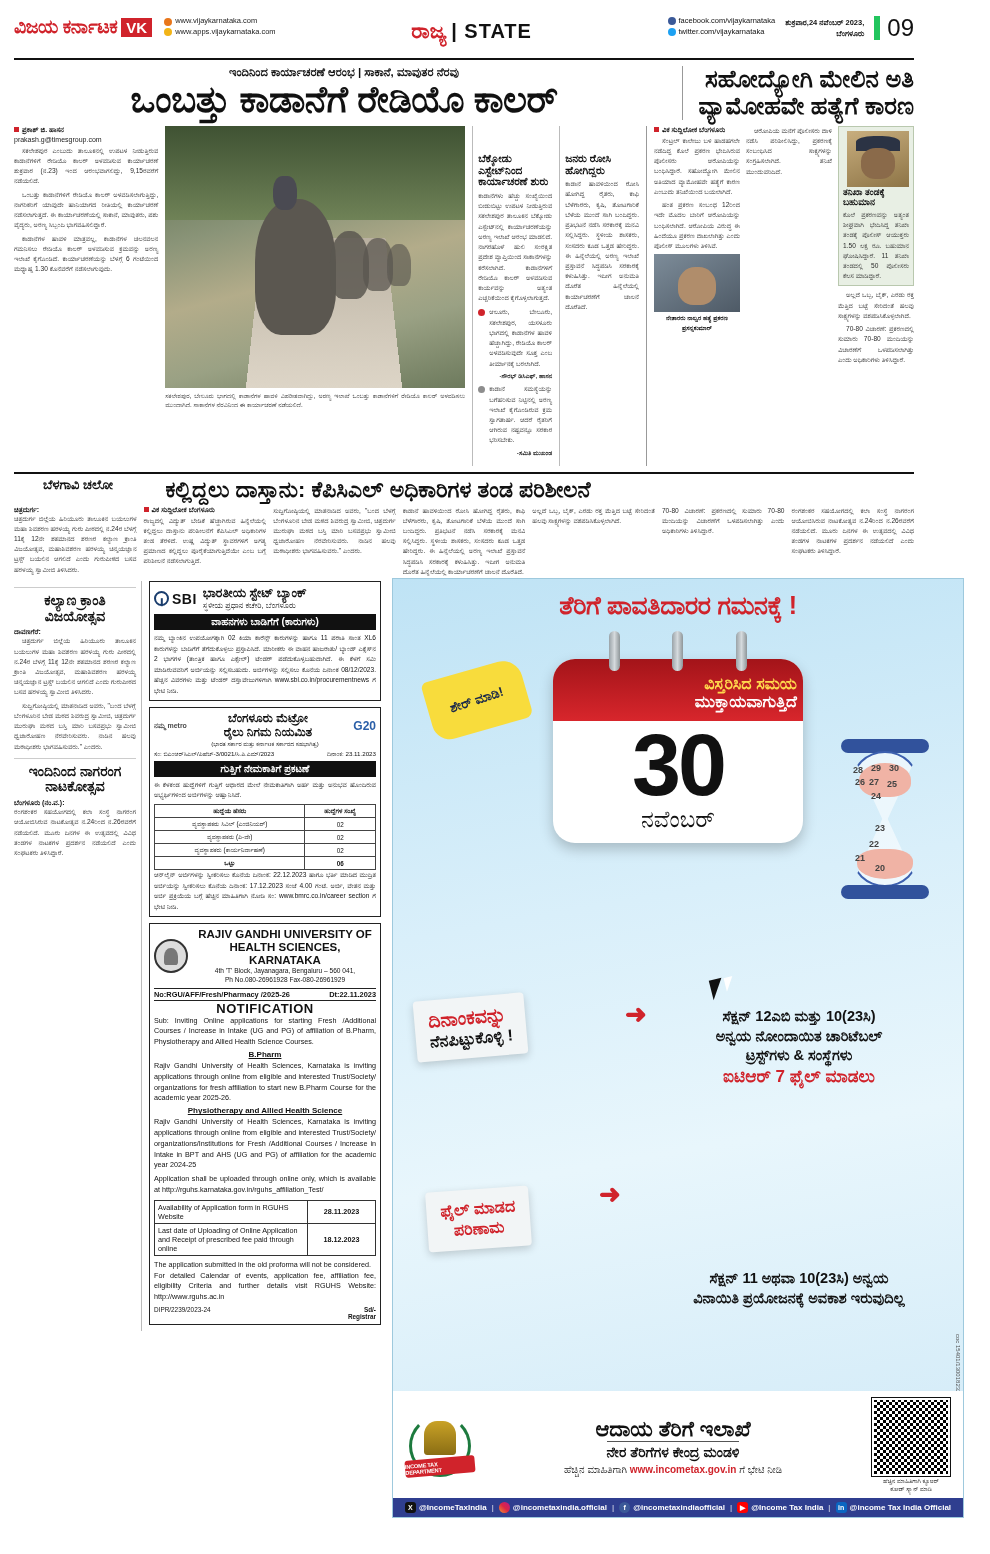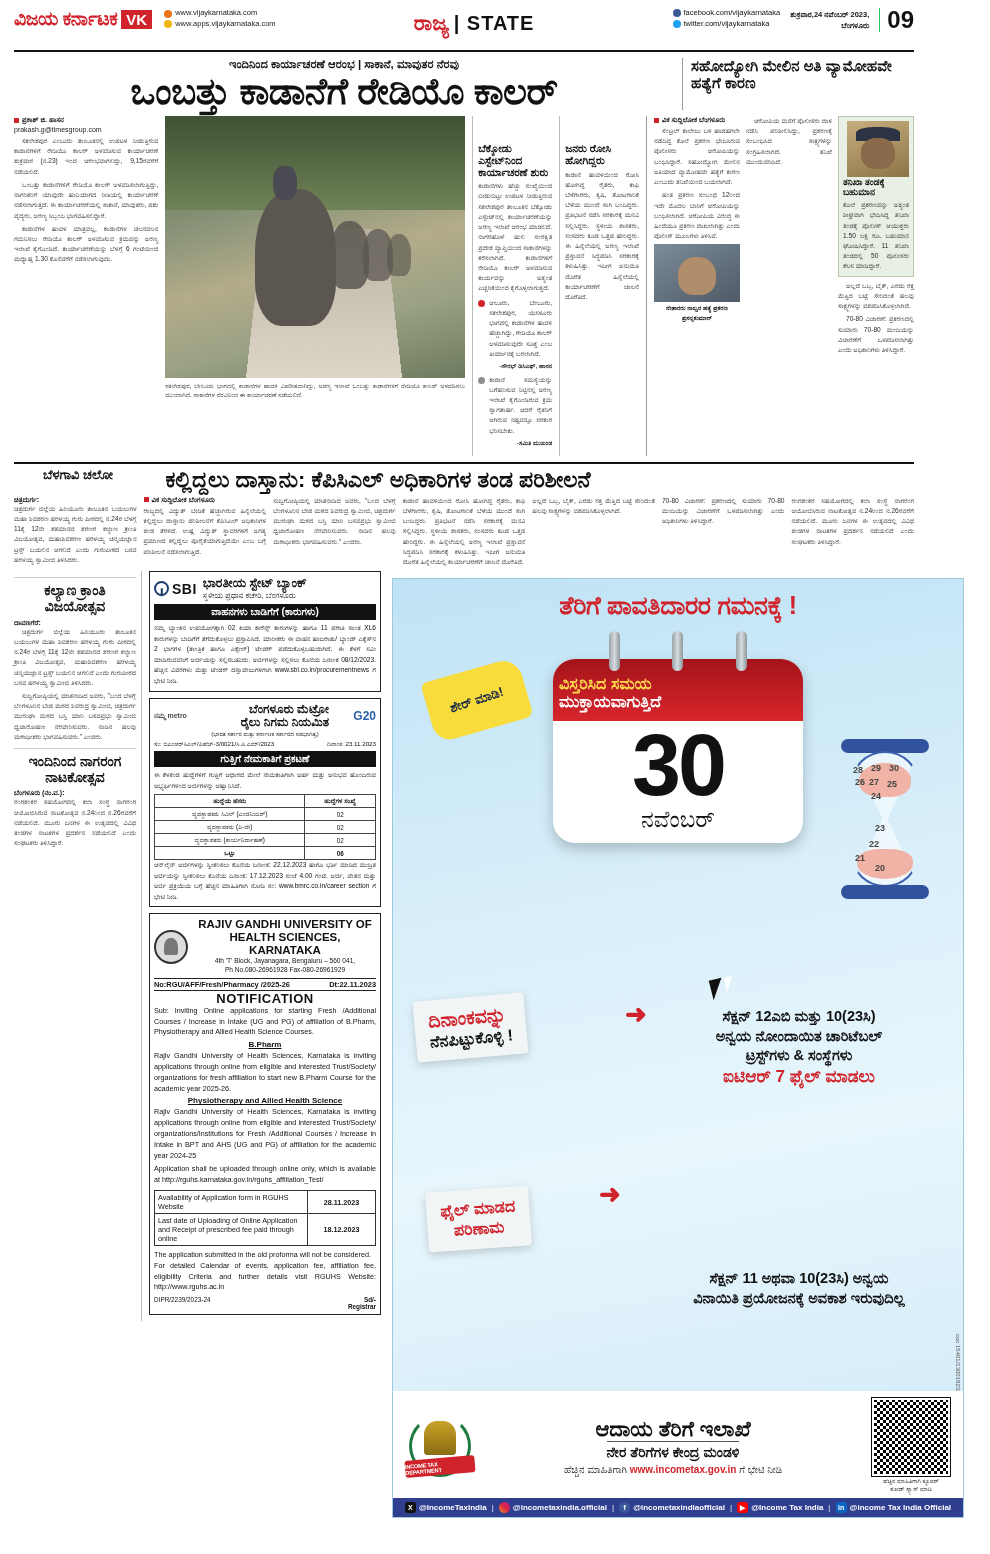--- a/index.html
+++ b/index.html
@@ -4,21 +4,21 @@
 <style>
   * { box-sizing: border-box; margin: 0; padding: 0; }
   body {
     width: 990px; height: 1554px;
     background: #ffffff;
     font-family: "Liberation Sans", sans-serif;
     color: #111;
     overflow: hidden;
     position: relative;
   }
-  .page { width: 928px; height: 1554px; padding: 8px 14px; position: relative; }
+  .page { width: 928px; height: 1554px; padding: 16px 14px; position: relative; }
 
   
   .masthead { display: flex; align-items: flex-start; justify-content: space-between;
     border-bottom: 2px solid #111; padding-bottom: 4px; height: 44px; }
   .mh-left { display: flex; align-items: center; gap: 12px; }
   .logo-kan { font-size: 19px; font-weight: bold; color: #d0232b; letter-spacing: -0.5px;
     font-family: "Liberation Sans", sans-serif; }
   .logo-vk { background: #d0232b; color: #fff; font-weight: bold; font-size: 15px;
     padding: 1px 5px; margin-left: 4px; display: inline-block; }
   .web-links { font-size: 7.5px; line-height: 1.45; color: #222; }
@@ -28,29 +28,29 @@
   .dot-yellow { background: #f2b417; }
   .dot-fb { background: #3b5998; }
   .dot-tw { background: #1da1f2; }
   .mh-center { text-align: center; padding-top: 3px; }
   .mh-center .raj { color: #d0232b; font-size: 21px; font-weight: bold; }
   .mh-center .state { font-size: 20px; font-weight: bold; color: #111; letter-spacing: 1px; }
   .mh-right { display: flex; align-items: flex-start; gap: 10px; }
   .social-links { font-size: 7.5px; line-height: 1.45; }
   .social-links div { display: flex; align-items: center; gap: 3px; }
   .date-block { text-align: right; font-size: 7.5px; line-height: 1.4; padding-top: 2px; font-weight: bold; }
-  .pageno { font-size: 24px; font-weight: bold; border-left: 1px solid #22c55e; padding-left: 7px; line-height: 1; }
+  .pageno { font-size: 24px; font-weight: normal; border-left: 6px solid #22c55e; padding-left: 7px; line-height: 1; }
 
   
   .head-row { display: flex; gap: 8px; margin-top: 6px; }
   .head-left { width: 660px; }
   .kicker { text-align: center; font-size: 11.5px; font-weight: bold; color: #111; margin-bottom: 2px; }
   .mainhead { font-size: 37px; font-weight: bold; text-align: center; line-height: 1; letter-spacing: -0.5px; }
   .head-right { flex: 1; border-left: 1px solid #999; padding-left: 8px; }
-  .rhead { font-size: 15px; font-weight: bold; line-height: 1.12; text-align: left; }
+  .rhead { font-size: 24px; font-weight: bold; line-height: 1.12; text-align: right; }
 
   
   .top-sec { display: flex; gap: 7px; margin-top: 6px; height: 340px; }
   .col-a { width: 168px; }
   .col-photo { width: 300px; }
   .col-b { width: 92px; }
   .col-c { width: 92px; }
   .col-right { flex: 1; border-left: 1px solid #999; padding-left: 7px; display: flex; gap: 6px; }
 
   .byline { font-size: 7px; font-weight: bold; margin-bottom: 2px; display:flex; align-items:center; gap:3px;}
@@ -132,21 +132,21 @@
   .sbi-name { flex: 1; text-align: left; }
   .sbi-name .l1 { font-size: 12.5px; font-weight: bold; }
   .sbi-name .l2 { font-size: 8px; }
   .blackbar { background: #111; color: #fff; text-align: center; font-size: 10px; font-weight: bold;
     padding: 2px 0; margin: 3px 0; }
   .ad-para { font-size: 6.6px; line-height: 1.6; text-align: justify; }
 
   
   .metro-head { display: flex; align-items: center; justify-content: space-between; gap: 5px; }
   .metro-logo { font-size: 7px; color: #4a4a4a; font-weight: bold; flex: 0 0 48px; }
-  .metro-title { text-align: right; flex: 1; }
+  .metro-title { text-align: center; flex: 1; }
   .metro-title .t1 { font-size: 12px; font-weight: bold; line-height: 1.15; }
   .g20 { font-size: 12px; font-weight: bold; color: #2b5fa8; flex: 0 0 42px; text-align: right; }
   .metro-sub { font-size: 6px; text-align: center; margin-top: 1px; }
   .metro-ref { display: flex; justify-content: space-between; font-size: 6.2px; margin-top: 2px; }
   table.mt { width: 100%; border-collapse: collapse; font-size: 6.3px; margin-top: 3px; }
   table.mt th, table.mt td { border: 1px solid #444; padding: 2px 3px; text-align: center; }
   table.mt th { font-weight: bold; }
 
   
   .rg-head { display: flex; align-items: center; gap: 6px; }
@@ -173,21 +173,21 @@
     background: linear-gradient(170deg,#bfe3f5 0%,#d9effa 35%,#e8f6fc 60%,#cfe9f7 100%);
     border: 1px solid #9ec9dd; overflow: hidden; }
   .it-title { text-align: center; font-size: 25px; font-weight: bold; color: #d0232b;
     padding-top: 12px; letter-spacing: -0.3px; }
   .cal-wrap { position: relative; margin: 10px auto 0; width: 270px; }
   .cal-rings { display: flex; justify-content: space-around; width: 190px; margin: 0 auto; }
   .ring { width: 11px; height: 40px; background: linear-gradient(90deg,#9aa3a8,#d5dadd,#8e9699);
     border-radius: 6px; }
   .cal { width: 250px; margin: -12px auto 0; border-radius: 22px; overflow: hidden;
     box-shadow: 0 6px 14px rgba(0,0,0,.22); background: #fff; }
-  .cal-top { background: linear-gradient(180deg,#a31419,#d8262c); color: #fff; text-align: left;
+  .cal-top { background: linear-gradient(180deg,#a31419,#d8262c); color: #fff; text-align: right;
     padding: 16px 6px 10px; }
   .cal-top .ct1 { font-size: 16px; font-weight: bold; color: #ffd84d; }
   .cal-top .ct2 { font-size: 16px; font-weight: bold; color: #fff; }
   .cal-num { font-size: 88px; font-weight: bold; text-align: center; line-height: .92; padding-top: 4px;
     letter-spacing: -3px; }
   .cal-mon { font-size: 23px; text-align: center; padding-bottom: 10px; }
   .sticker { position: absolute; left: 34px; top: 90px; width: 100px; height: 62px;
     background: #f8dc3c; transform: rotate(-16deg); border-radius: 6px 20px 8px 18px;
     display: flex; align-items: center; justify-content: center; }
   .sticker span { font-size: 13px; font-weight: bold; color: #1b2a4a; transform: rotate(-2deg);

